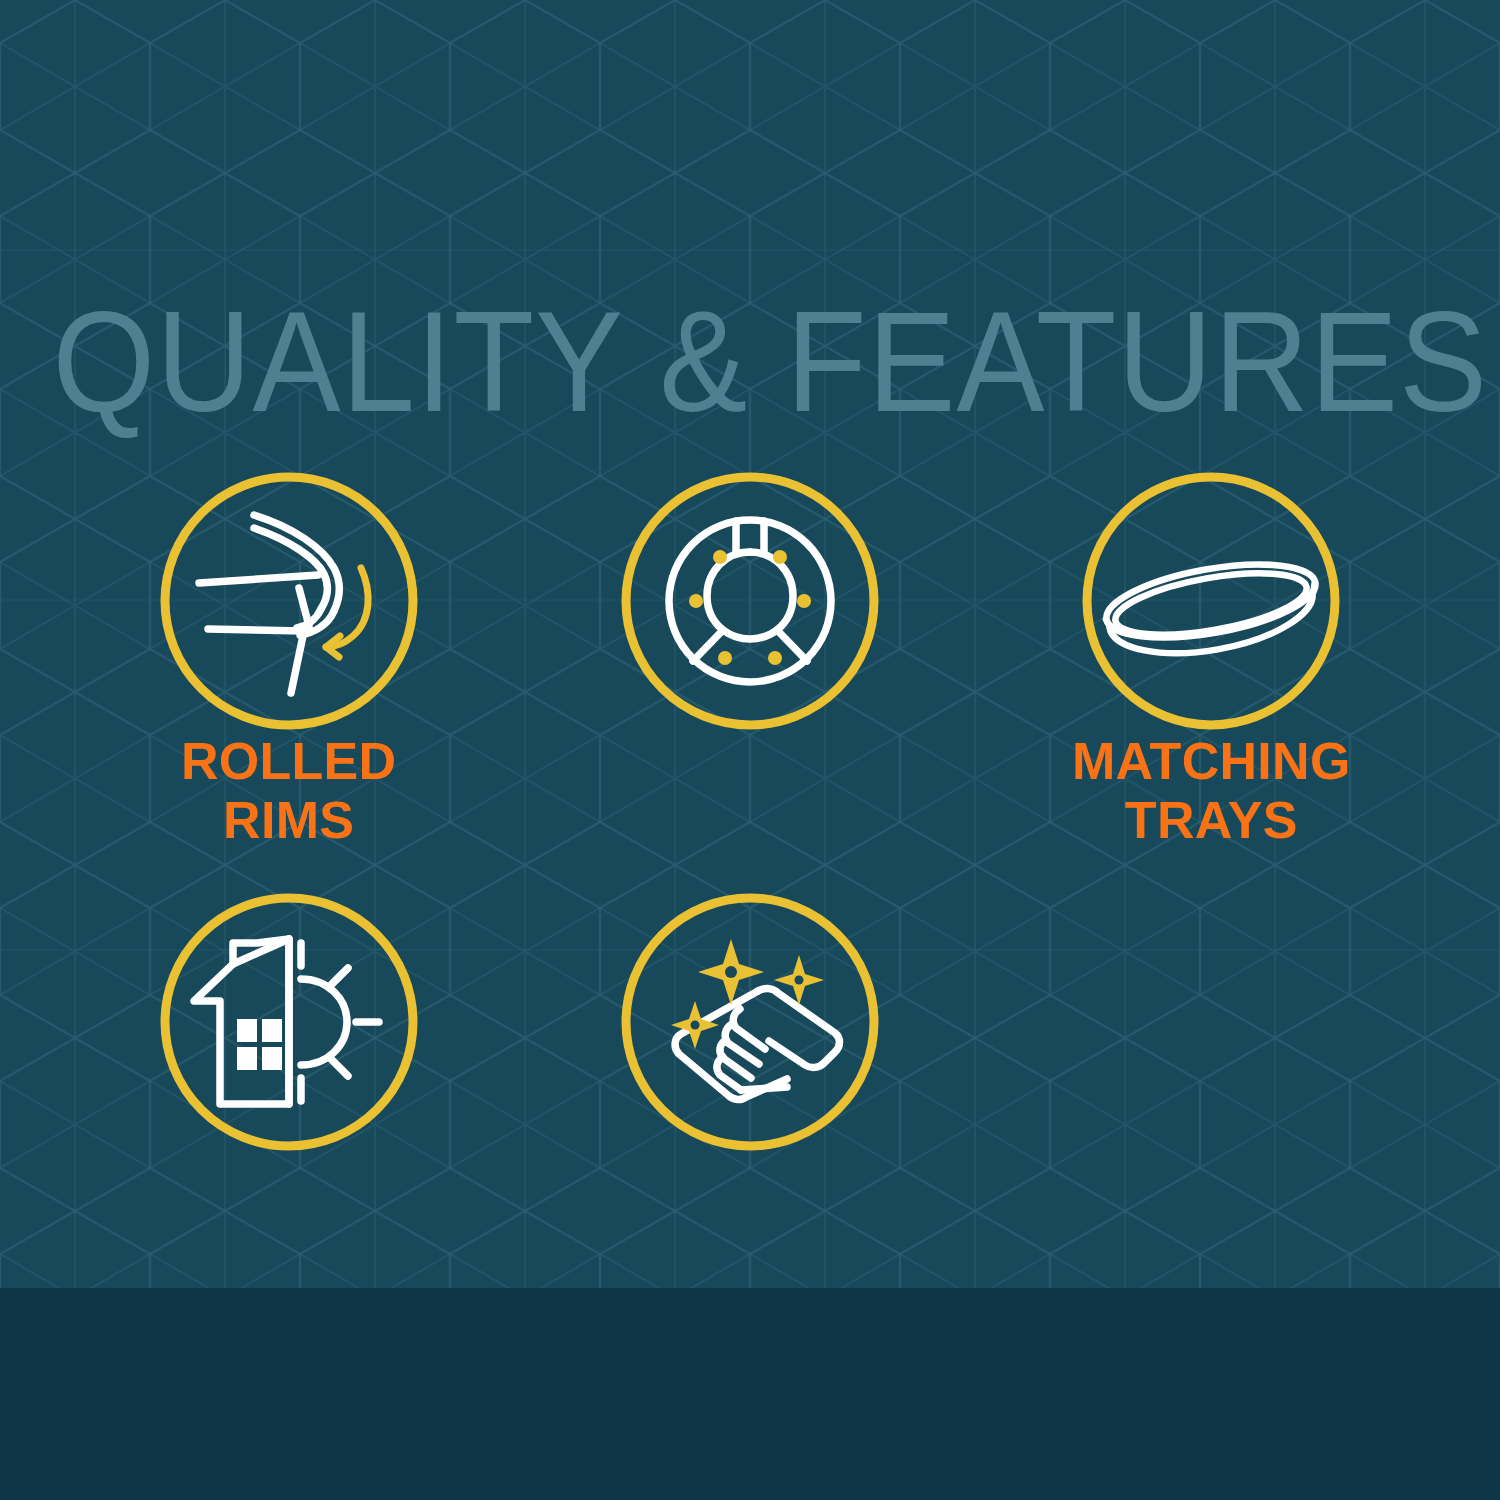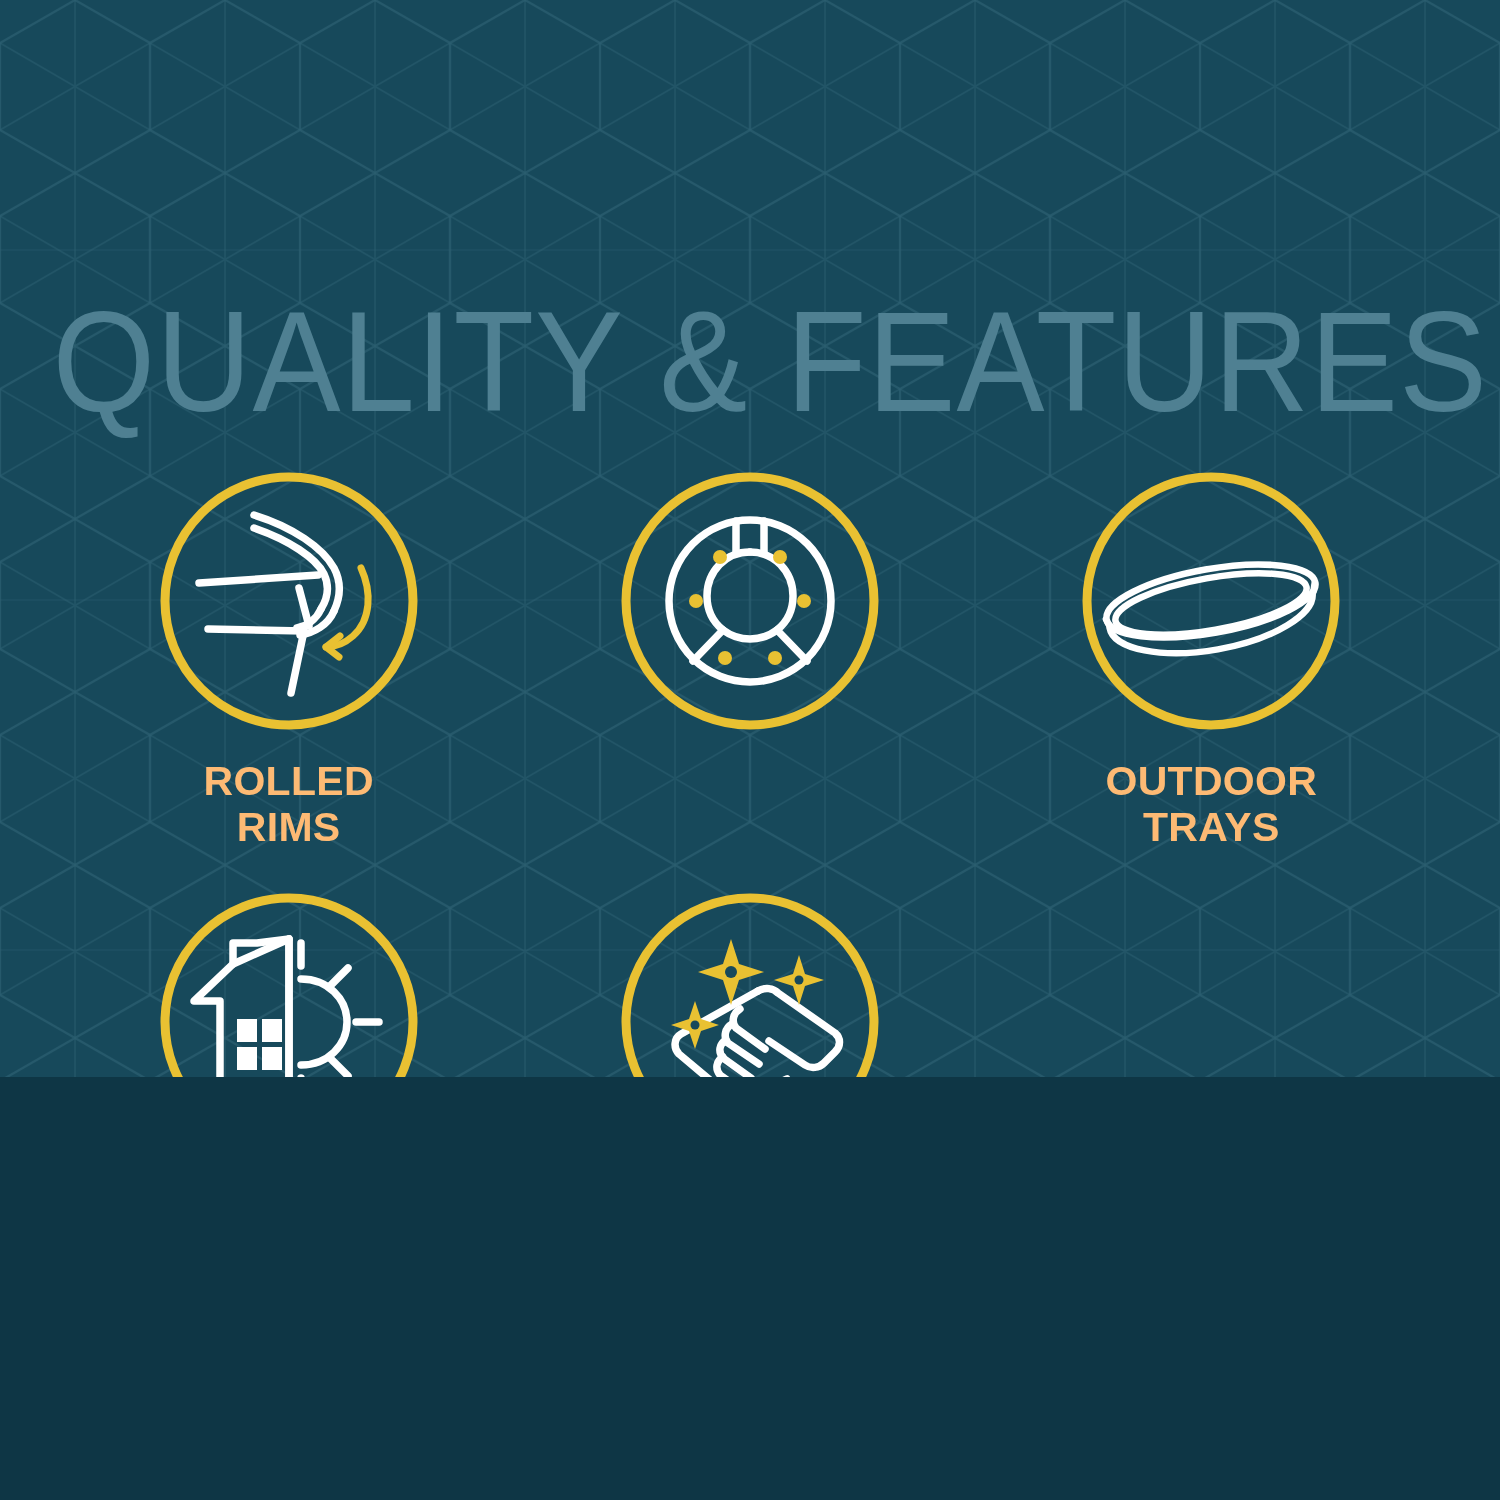--- a/index.html
+++ b/index.html
@@ -7,21 +7,21 @@
     margin: 0;
     padding: 0;
     background: #0e3645;
   }
   body {
     font-family: "Liberation Sans", sans-serif;
   }
   #infographic {
     position: relative;
     width: 1500px;
-    height: 1077px;
+    height: 1288px;
     overflow: hidden;
     background-color: #17495b;
   }
   
   #bg-pattern {
     position: absolute;
     inset: 0;
     z-index: 0;
     pointer-events: none;
   }
@@ -65,24 +65,23 @@
     position: relative;
     display: block;
   }
   .badge svg {
     display: block;
     width: 262px;
     height: 262px;
     overflow: visible;
   }
   .feature-label {
-    margin-top: 26px;
     text-align: center;
-    color: #fdba74;
-    font-size: 41px;
+    color: #f97316;
+    font-size: 52px;
     font-weight: bold;
     line-height: 1.13;
     letter-spacing: 0.3px;
     white-space: pre-line;
     font-family: "Liberation Sans", sans-serif;
   }
 </style>
 </head>
 <body>
 
@@ -176,21 +175,21 @@
             <ellipse cx="131" cy="131" rx="106" ry="32" transform="rotate(-10 131 131)"></ellipse>
             <ellipse cx="131" cy="134" rx="97" ry="26" transform="rotate(-10 131 134)"></ellipse>
             <path d="M28,140
                      C28,162 75,180 131,180
                      C187,180 234,162 234,140" transform="rotate(-10 131 140)"></path>
             <path d="M25,131 L28,140" transform="rotate(-10 131 135)"></path>
             <path d="M237,131 L234,140" transform="rotate(-10 131 135)"></path>
           </g>
         </svg>
       </div>
-      <div class="feature-label">OUTDOOR
+      <div class="feature-label">MATCHING
 TRAYS</div>
     </div>
 
     <div class="feature">
       <div class="badge">
         <svg viewBox="0 0 262 262">
           <circle cx="131" cy="131" r="124" fill="none" stroke="#e9c132" stroke-width="9"></circle>
           <g fill="none" stroke="#ffffff" stroke-width="7.5" stroke-linejoin="round" stroke-linecap="round">
             <path d="M36,110 L75,73 L75,52 L99,52 L99,52 L131,48 L131,213 L62,213 L62,110 Z"></path>
             <path d="M75,73 L131,48"></path>

